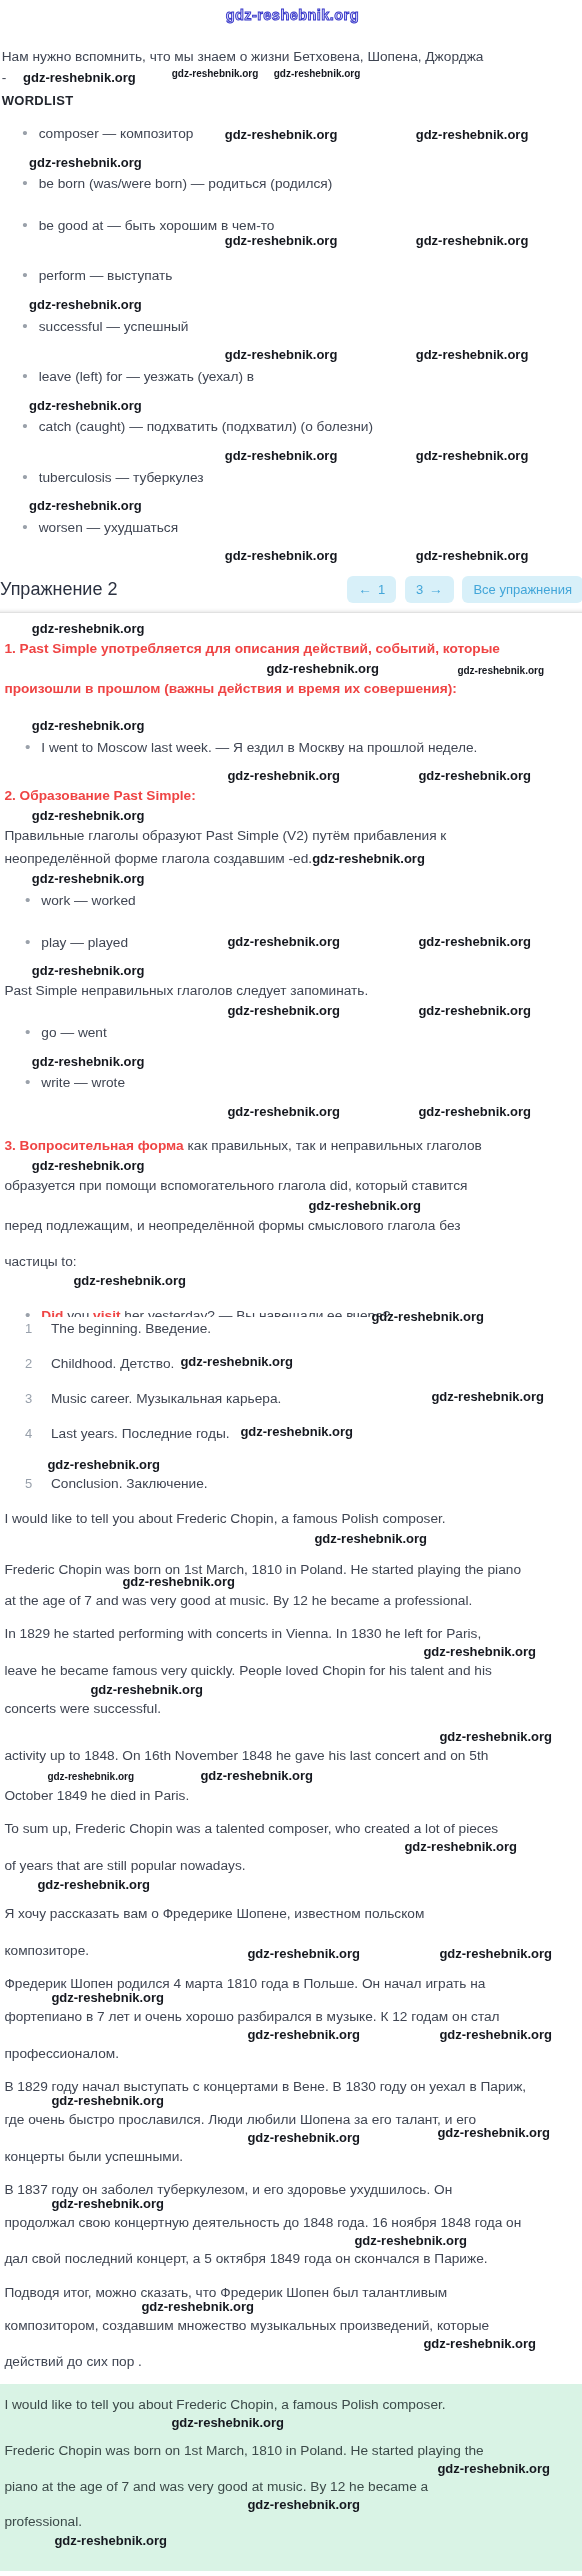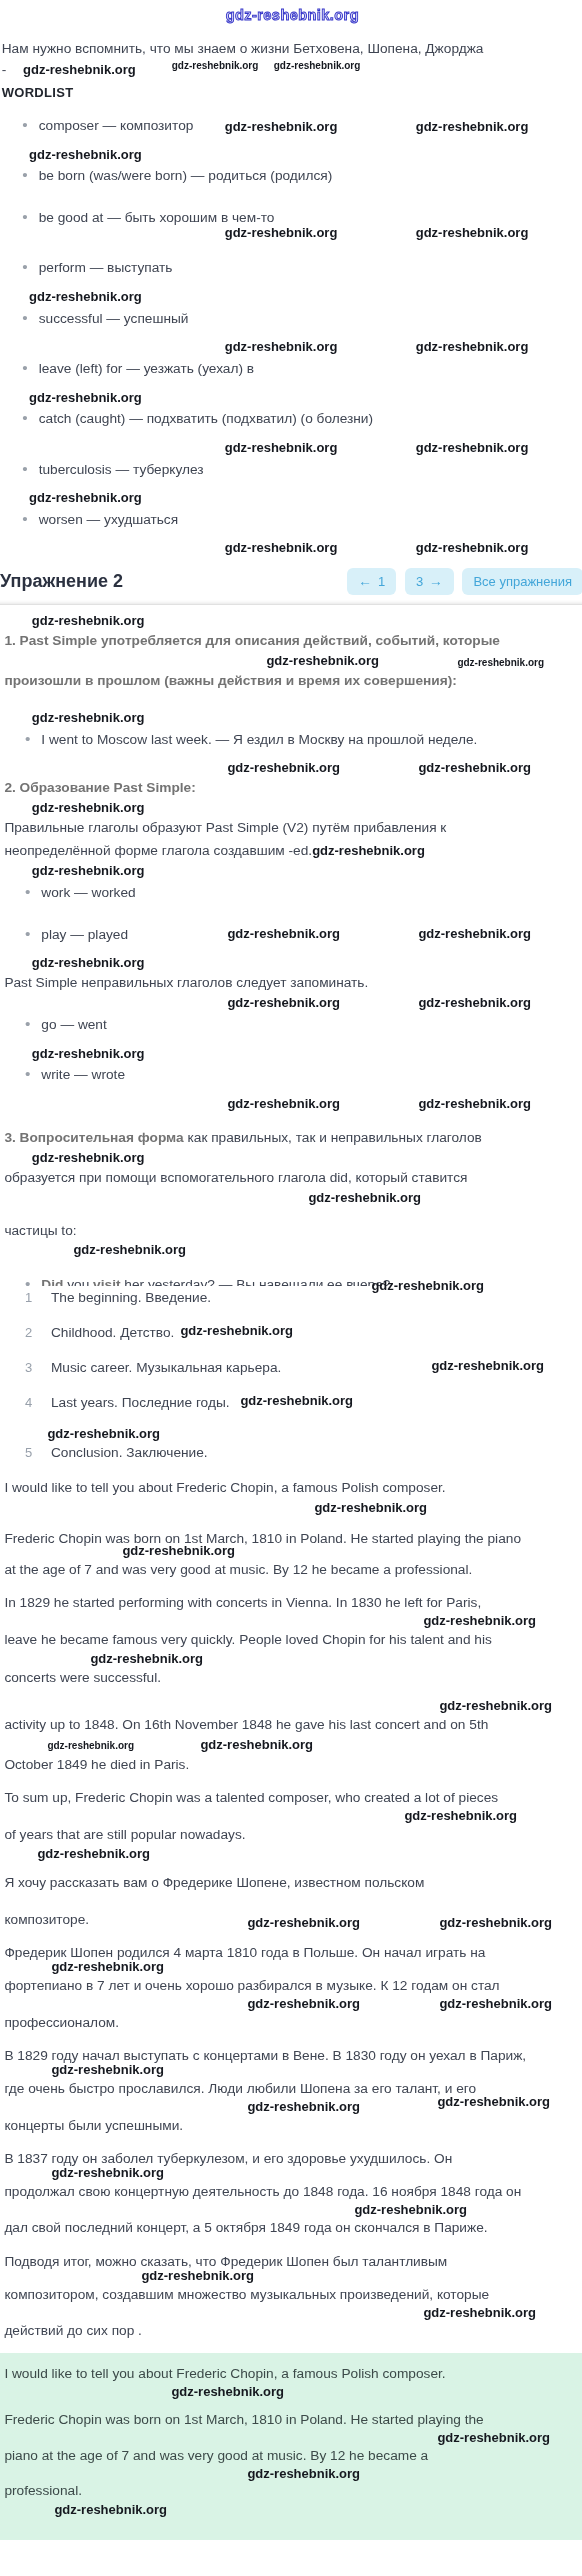--- a/index.html
+++ b/index.html
@@ -19,33 +19,33 @@
     padding:3.4px 0 6.9px 0;
   }
   .rel{position:relative;}
   .wmrow{height:17px; line-height:17px;}
   .wmrow.tight{height:13.7px; line-height:13.7px;}
   .wm-abs{position:absolute; top:0;}
   .wm-ind{margin-left:27.4px; height:17px; line-height:17px;}
 
   
   .ln{white-space:nowrap; line-height:23px;}
-  .b{font-weight:bold; color:#737373;}
-  .title{line-height:22px; margin-top:8px;}
+  .b{font-weight:bold; color:#ef4444;}
+  .title{line-height:22px; margin-top:16px;}
   .dashrow{height:20.6px; line-height:20.6px;}
   .wordlist-heading{font-weight:800; font-size:13px; color:#23272f; letter-spacing:0.3px; margin:5.1px 0 13.7px 0;}
 
   
   .bullet{display:flex; align-items:baseline; margin:1.7px 0 8.6px 0;}
   .dot{color:#9aa1aa; margin:0 11px 0 20.6px; font-size:15.4px; flex:0 0 auto;}
   .clipped{height:13.7px; overflow:hidden; margin-bottom:0;}
 
   
   .exrow{display:flex; align-items:center; justify-content:space-between; margin:12px 0 8.6px 0;}
-  .extitle{font-weight:bold; font-size:18px; color:#2b3140; margin-left:-1.7px;}
+  .extitle{font-weight:normal; font-size:18px; color:#2b3140; margin-left:-1.7px;}
   .nav{display:flex; gap:8.6px; align-items:center;}
   .nav-btn{
     background:#d8f0f9; color:#43a6d9; border:none; cursor:pointer;
     border-radius:6px; padding:6px 11px; font-size:13px;
     font-family:inherit; display:inline-flex; align-items:center; gap:6px; white-space:nowrap;
   }
   .arr{font-size:13.7px; line-height:1;}
 
   
   .card{
@@ -222,20 +222,21 @@
       <span class="wm wm-abs" style="left:414px">gdz-reshebnik.org</span>
     </div>
     <div class="wmrow tight"></div>
 
     <div class="ln"><span class="b">3. Вопросительная форма</span><span> как правильных, так и неправильных глаголов</span></div>
     <div class="wm wm-ind">gdz-reshebnik.org</div>
     <div class="ln">образуется при помощи вспомогательного глагола did, который ставится</div>
     <div class="rel wmrow">
       <span class="wm wm-abs" style="left:304px">gdz-reshebnik.org</span>
     </div>
+    <div class="ln">перед подлежащим, и неопределённой формы смыслового глагола без</div>
     <div class="wmrow tight"></div>
     <div class="ln">частицы to:</div>
     <div class="wm" style="margin-left:69px">gdz-reshebnik.org</div>
     <div class="wmrow tight"></div>
     <div class="bullet clipped">
       <span class="dot">•</span>
       <span class="ln"><span class="b">Did</span><span> you </span><span class="b">visit</span><span> her yesterday? — Вы навещали ее вчера?</span></span>
     </div>
 
     <div>

